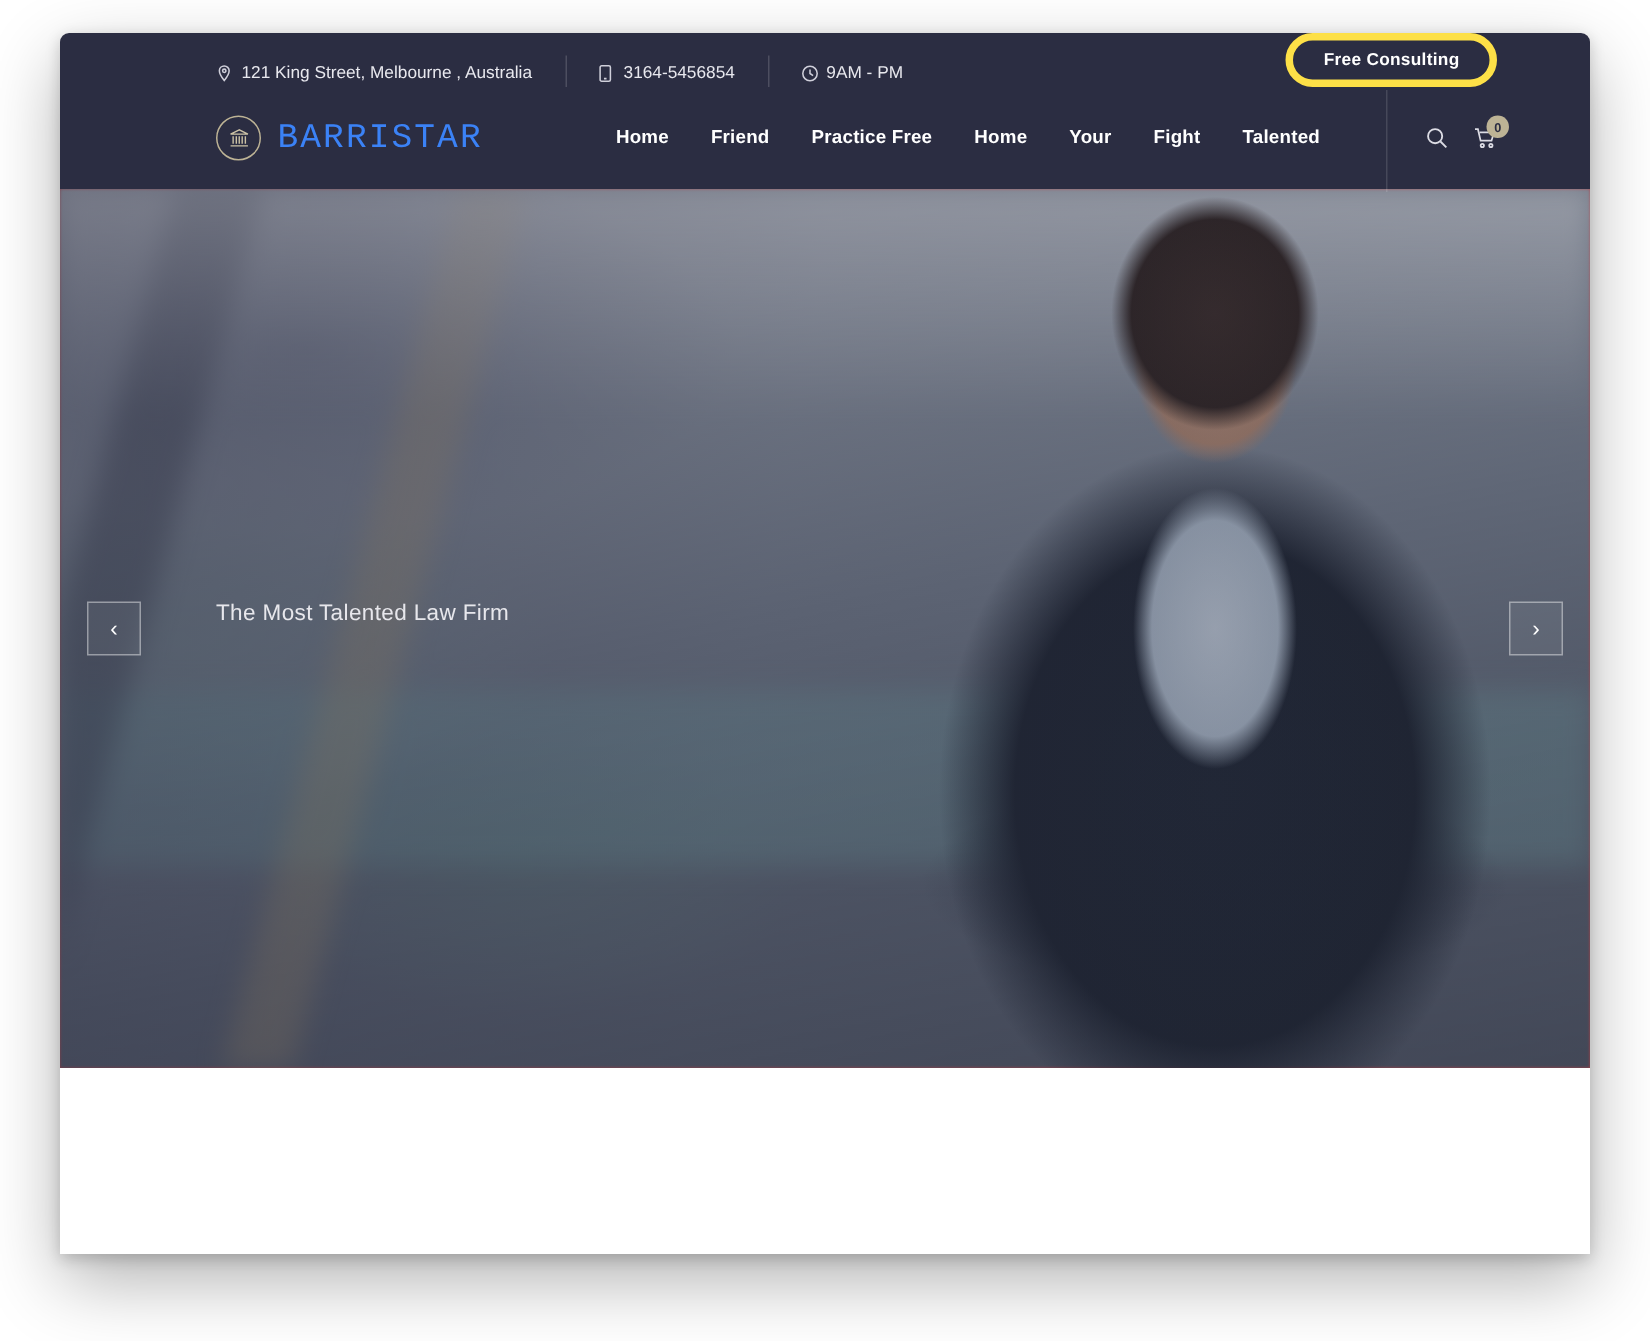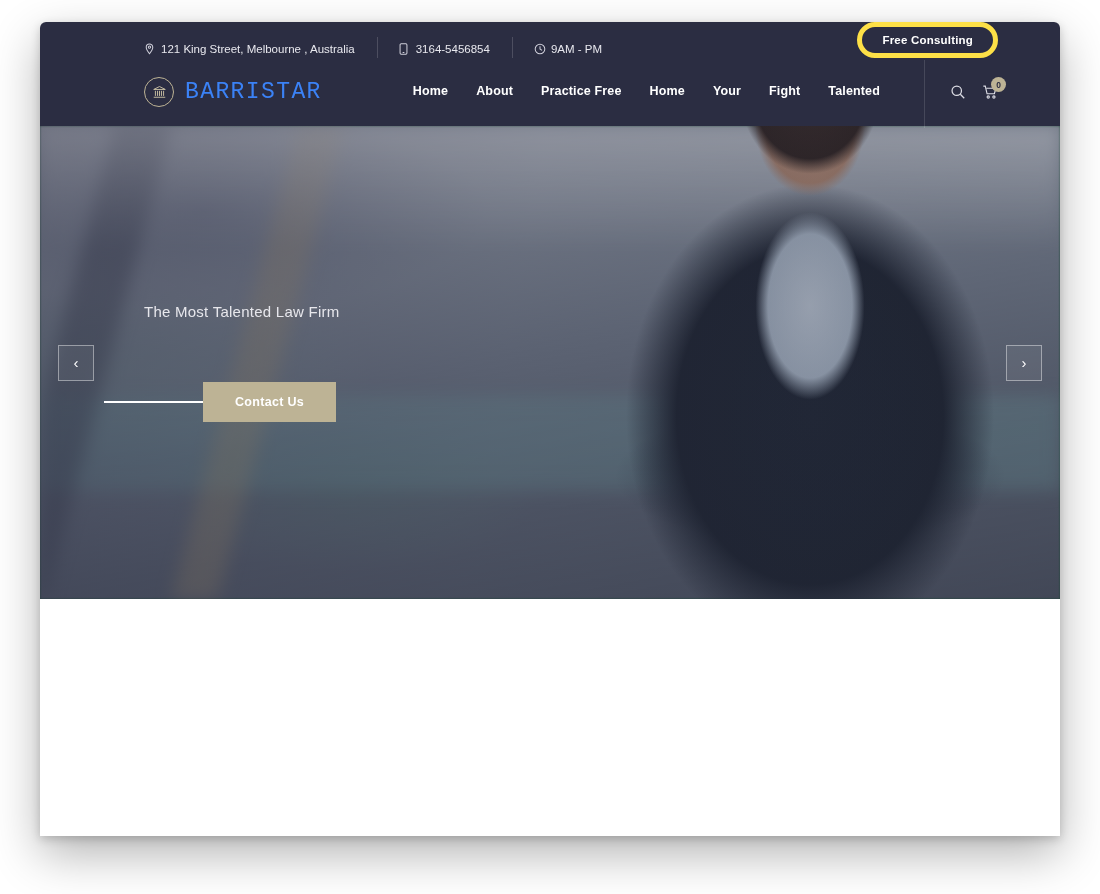--- a/index.html
+++ b/index.html
@@ -163,23 +163,23 @@
     position: absolute; top: -7px; right: -8px;
     width: 15px; height: 15px; border-radius: 50%;
     background: #bdb395; color: #2b2d42;
     font-size: 8.5px; font-weight: bold;
     display: flex; align-items: center; justify-content: center;
   }
 
   
   .hero {
     position: relative;
-    height: 473px;
+    height: 586px;
     overflow: hidden;
-    background: #14532d;
+    background: #ef4444;
     padding-left: 28px;
   }
   .hero-bg {
     position: absolute; inset: 0;
     background:
       radial-gradient(ellipse 40% 30% at 16% 18%, rgba(120,128,145,.85), transparent 70%),
       radial-gradient(ellipse 34% 26% at 8% 52%, rgba(130,150,155,.70), transparent 72%),
       radial-gradient(ellipse 26% 22% at 30% 78%, rgba(96,118,122,.70), transparent 72%),
       linear-gradient(170deg, #b9bfc6 0%, #9aa3ad 22%, #78828f 48%, #5f6875 72%, #4c5360 100%);
     filter: blur(1px);
@@ -315,21 +315,21 @@
               <line x1="12.3" y1="8" x2="12.3" y2="14"></line>
               <line x1="14.8" y1="8" x2="14.8" y2="14"></line>
               <line x1="3.2" y1="15.6" x2="16.8" y2="15.6"></line>
             </svg>
           </span>
           <span class="brand-name">BARRISTAR</span>
         </div>
 
         <nav class="mainnav">
           <a class="nav-link">Home</a>
-          <a class="nav-link">About</a>
+          <a class="nav-link">Friend</a>
           <a class="nav-link">Practice Free</a>
           <a class="nav-link">Home</a>
           <a class="nav-link">Your</a>
           <a class="nav-link">Fight</a>
           <a class="nav-link">Talented</a>
 
           <div class="nav-tools">
             <span class="tool-ic">
               <svg viewBox="0 0 18 18" width="16" height="16" fill="none" stroke="currentColor" stroke-width="1.4">
                 <circle cx="7.6" cy="7.6" r="5.3"></circle>
@@ -351,24 +351,20 @@
       </div>
 
       <section class="hero">
         <div class="hero-bg"></div>
         <div class="hero-bg2"></div>
         <div class="hero-person"></div>
         <div class="hero-overlay"></div>
 
         <div class="hero-inner">
           <div class="hero-sub">The Most Talented Law Firm</div>
-          <div class="hero-cta-row">
-            <span class="cta-line"></span>
-            <a class="cta-btn">Contact Us</a>
-          </div>
         </div>
 
         <div class="slider-arrow prev">
           <span>‹</span>
         </div>
         <div class="slider-arrow next">
           <span>›</span>
         </div>
       </section>
 

